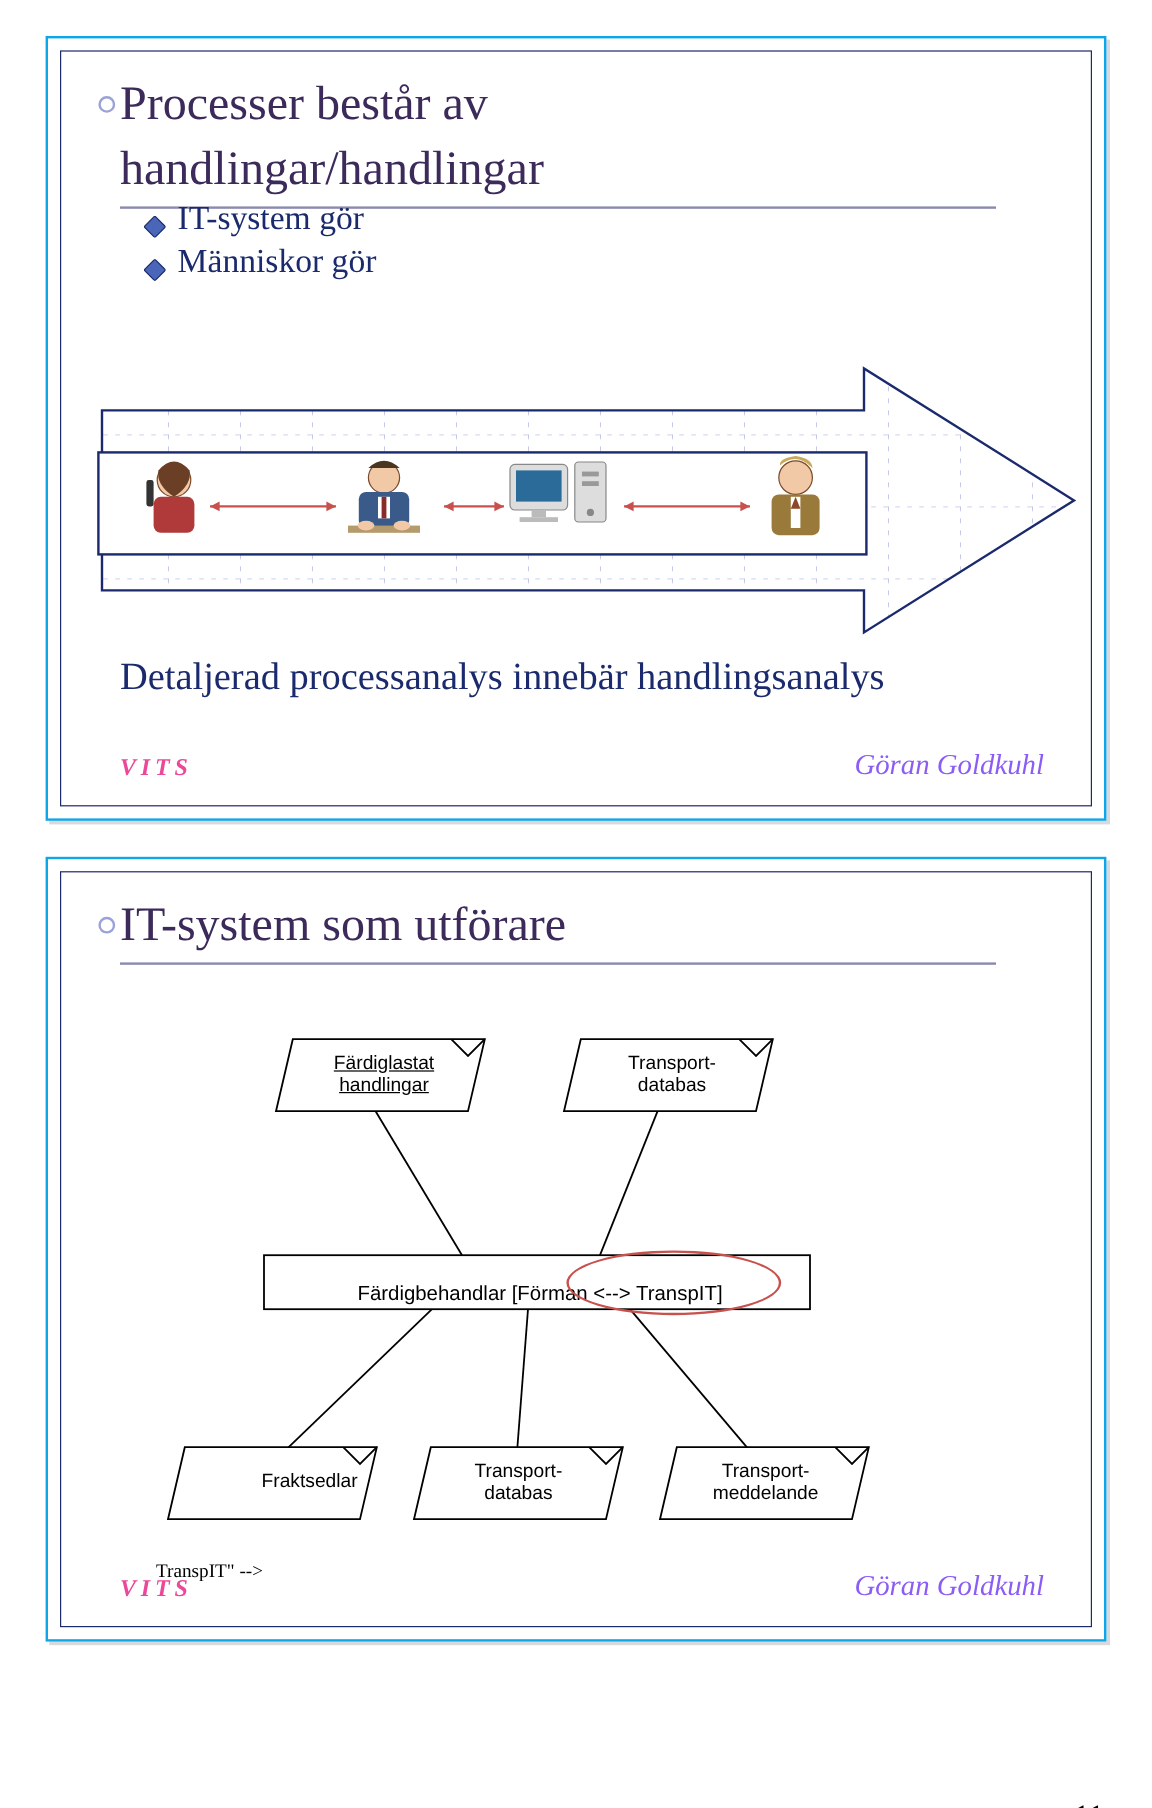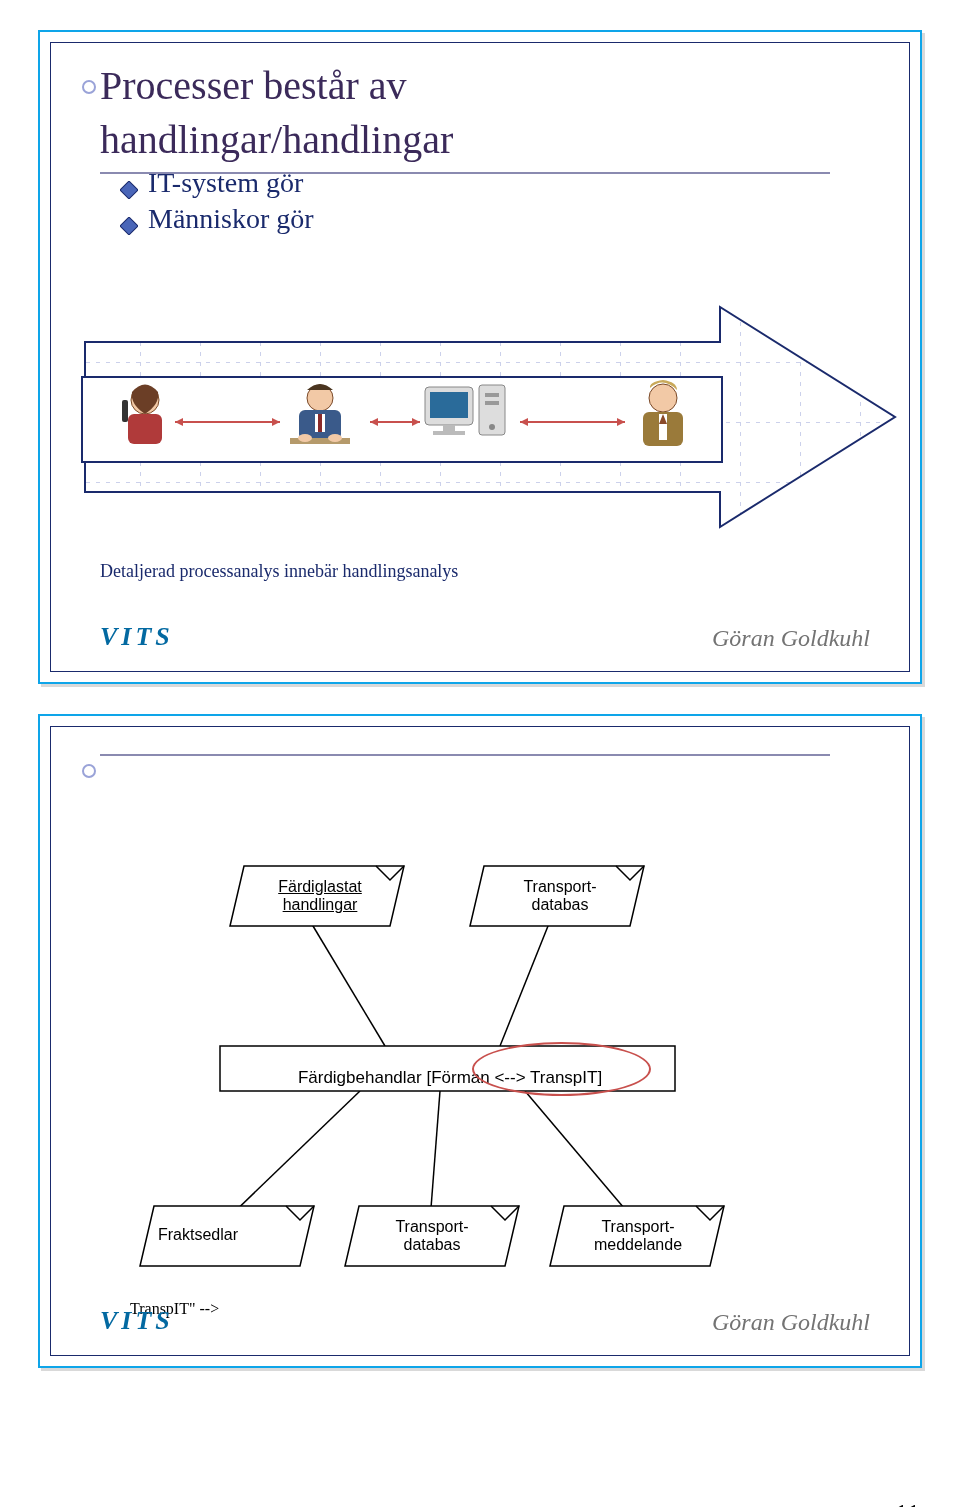--- a/index.html
+++ b/index.html
@@ -67,41 +67,41 @@
   .bullet-icon {
     width: 18px;
     height: 18px;
     display: inline-block;
   }
   .footnote {
     position: absolute;
     left: 60px;
     bottom: 100px;
     color: #1a2a6c;
-    font-size: 18px;
+    font-size: 32px;
   }
   .vits {
     position: absolute;
     left: 60px;
     bottom: 30px;
     letter-spacing: 4px;
     font-family: Georgia, serif;
     font-style: italic;
     font-weight: bold;
-    font-size: 26px;
-    color: #0369a1;
+    font-size: 20px;
+    color: #ec4899;
   }
   .author {
     position: absolute;
     right: 50px;
     bottom: 30px;
     font-family: Georgia, serif;
     font-style: italic;
     font-size: 24px;
-    color: #737373;
+    color: #8b5cf6;
   }
 
   
   .arrow-fig {
     position: absolute;
     left: 40px;
     top: 270px;
     width: 820px;
     height: 230px;
   }
@@ -236,20 +236,21 @@
   <div class="footnote">Detaljerad processanalys innebär handlingsanalys</div>
   <div class="vits">VITS</div>
   <div class="author">Göran Goldkuhl</div>
 </div>
 
 <div class="slide">
   <div class="slide-inner"></div>
 
   <div class="title-wrap">
     <span class="dot-anchor"></span>
+    <div class="title">IT-system som utförare</div>
     <div class="title-underline"></div>
   </div>
 
   <div class="diagram2">
     <svg viewBox="0 0 700 450" width="700" height="450">
 
       <line x1="180" y1="75" x2="255" y2="200" stroke="#000" stroke-width="1.5"></line>
       <line x1="420" y1="75" x2="370" y2="200" stroke="#000" stroke-width="1.5"></line>
       <line x1="95" y1="375" x2="230" y2="245" stroke="#000" stroke-width="1.5"></line>
       <line x1="300" y1="375" x2="310" y2="245" stroke="#000" stroke-width="1.5"></line>
@@ -289,21 +290,21 @@
     <div style="position:absolute;left:120px;top:32px;font:16px Arial;text-align:center;width:140px;text-decoration:underline;">
       <div>Färdiglastat</div>
       <div>handlingar</div>
     </div>
     <div style="position:absolute;left:360px;top:32px;font:16px Arial;text-align:center;width:140px;">
       <div>Transport-</div>
       <div>databas</div>
     </div>
     <div style="position:absolute;left:100px;top:222px;font:17px Arial;width:440px;text-align:center;">Färdigbehandlar [Förman &lt;--&gt; TranspIT]</div>
 
-    <div style="position:absolute;left:28px;top:380px;font:16px Arial;width:140px;text-align:left;">Fraktsedlar</div>
+    <div style="position:absolute;left:28px;top:380px;font:16px Arial;width:140px;text-align:right;">Fraktsedlar</div>
     <div style="position:absolute;left:232px;top:372px;font:16px Arial;width:140px;text-align:center;">
       <div>Transport-</div>
       <div>databas</div>
     </div>
     <div style="position:absolute;left:438px;top:372px;font:16px Arial;width:140px;text-align:center;">
       <div>Transport-</div>
       <div>meddelande</div>
     </div>
 
      TranspIT" --&gt;

